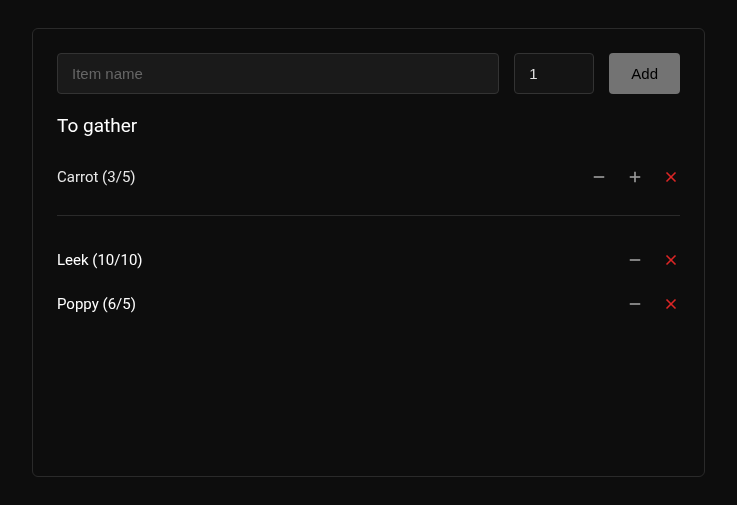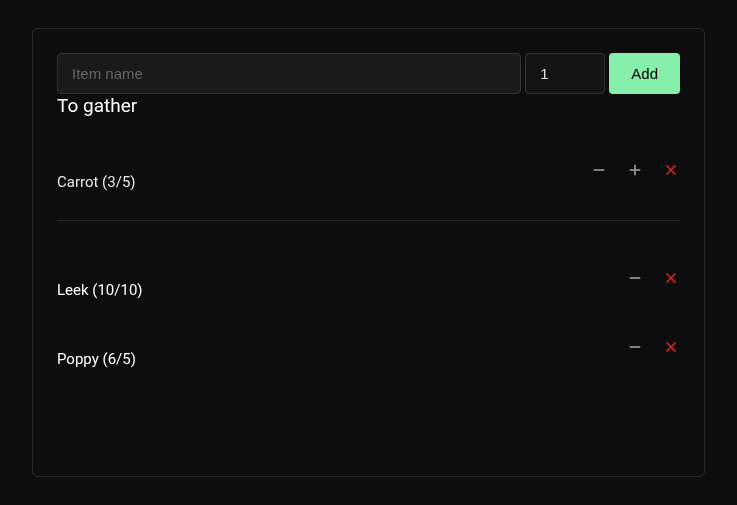--- a/index.html
+++ b/index.html
@@ -15,21 +15,22 @@
       padding: 28px 32px;
     }
     .panel {
       border: 1px solid #2a2a2a;
       border-radius: 6px;
       padding: 24px;
       height: 100%;
     }
     .input-row {
       display: flex;
-      gap: 4px;
+      gap: 15px;
+      margin-bottom: 20px;
     }
     .item-name-input {
       flex: 1;
       background: #1a1a1a;
       border: 1px solid #333;
       border-radius: 4px;
       color: #e0e0e0;
       font-size: 15px;
       padding: 11px 14px;
       outline: none;
@@ -41,21 +42,21 @@
       width: 80px;
       background: #141414;
       border: 1px solid #333;
       border-radius: 4px;
       color: #e0e0e0;
       font-size: 15px;
       padding: 11px 14px;
       outline: none;
     }
     .add-button {
-      background: #86efac;
+      background: #737373;
       color: #000000;
       border: none;
       border-radius: 4px;
       font-size: 15px;
       font-weight: 500;
       padding: 0 22px;
       cursor: pointer;
     }
     .section-title {
       font-size: 19px;
@@ -68,21 +69,20 @@
     }
     .item-row {
       display: flex;
       align-items: center;
       justify-content: space-between;
       padding: 13px 0;
       font-size: 15px;
     }
     .item-label {
       color: #e8e8e8;
-      margin-top: 25px;
     }
     .item-row.done .item-label {
       color: #ffffff;
     }
     .item-actions {
       display: flex;
       align-items: center;
       gap: 18px;
     }
     .icon-btn {

